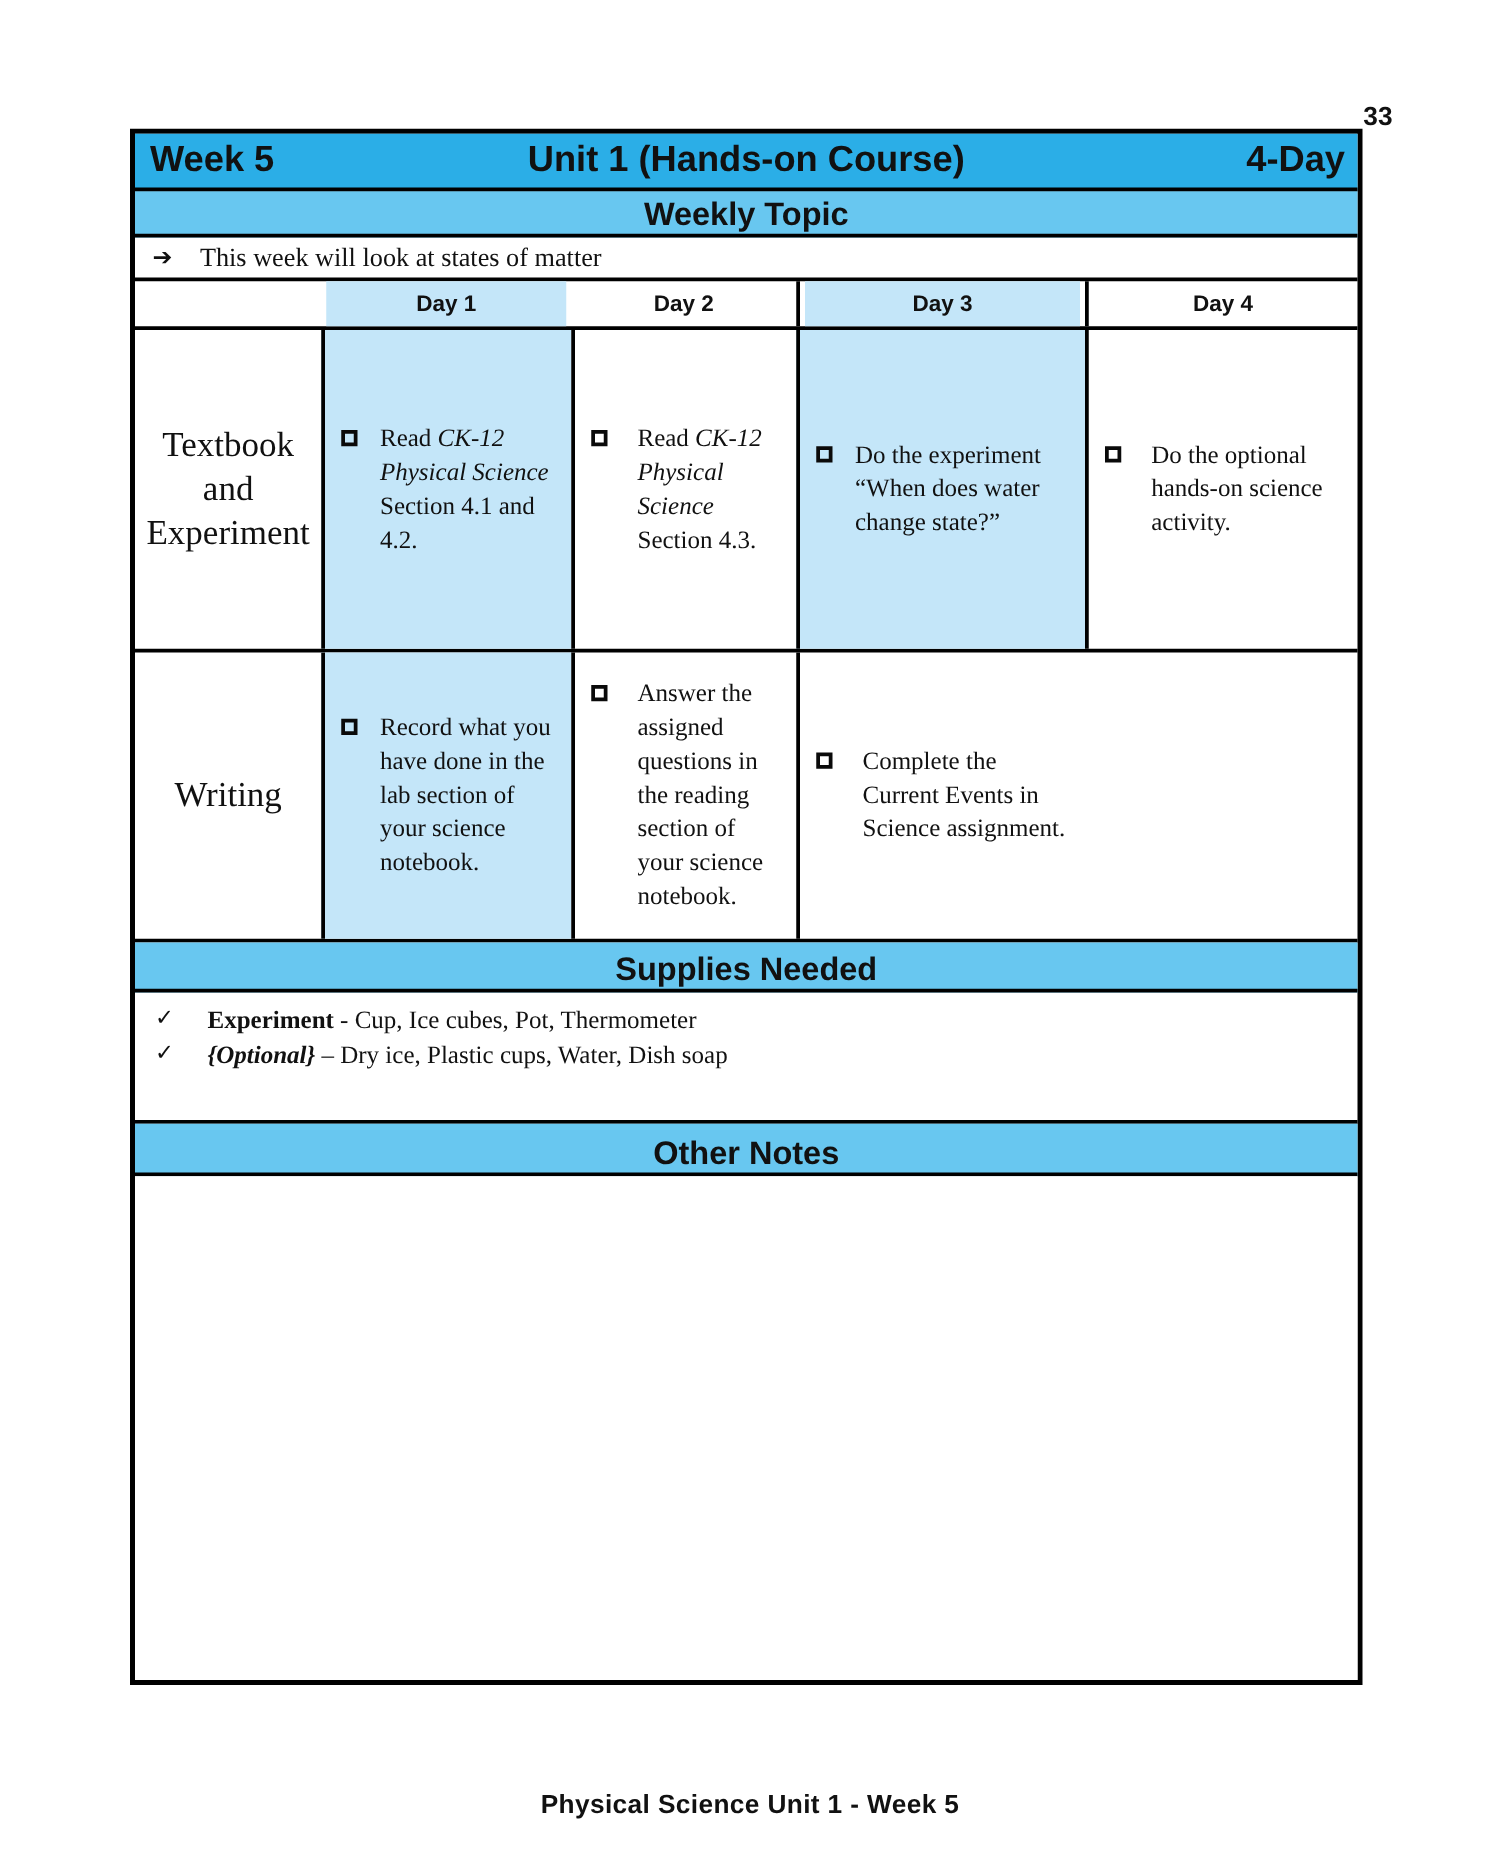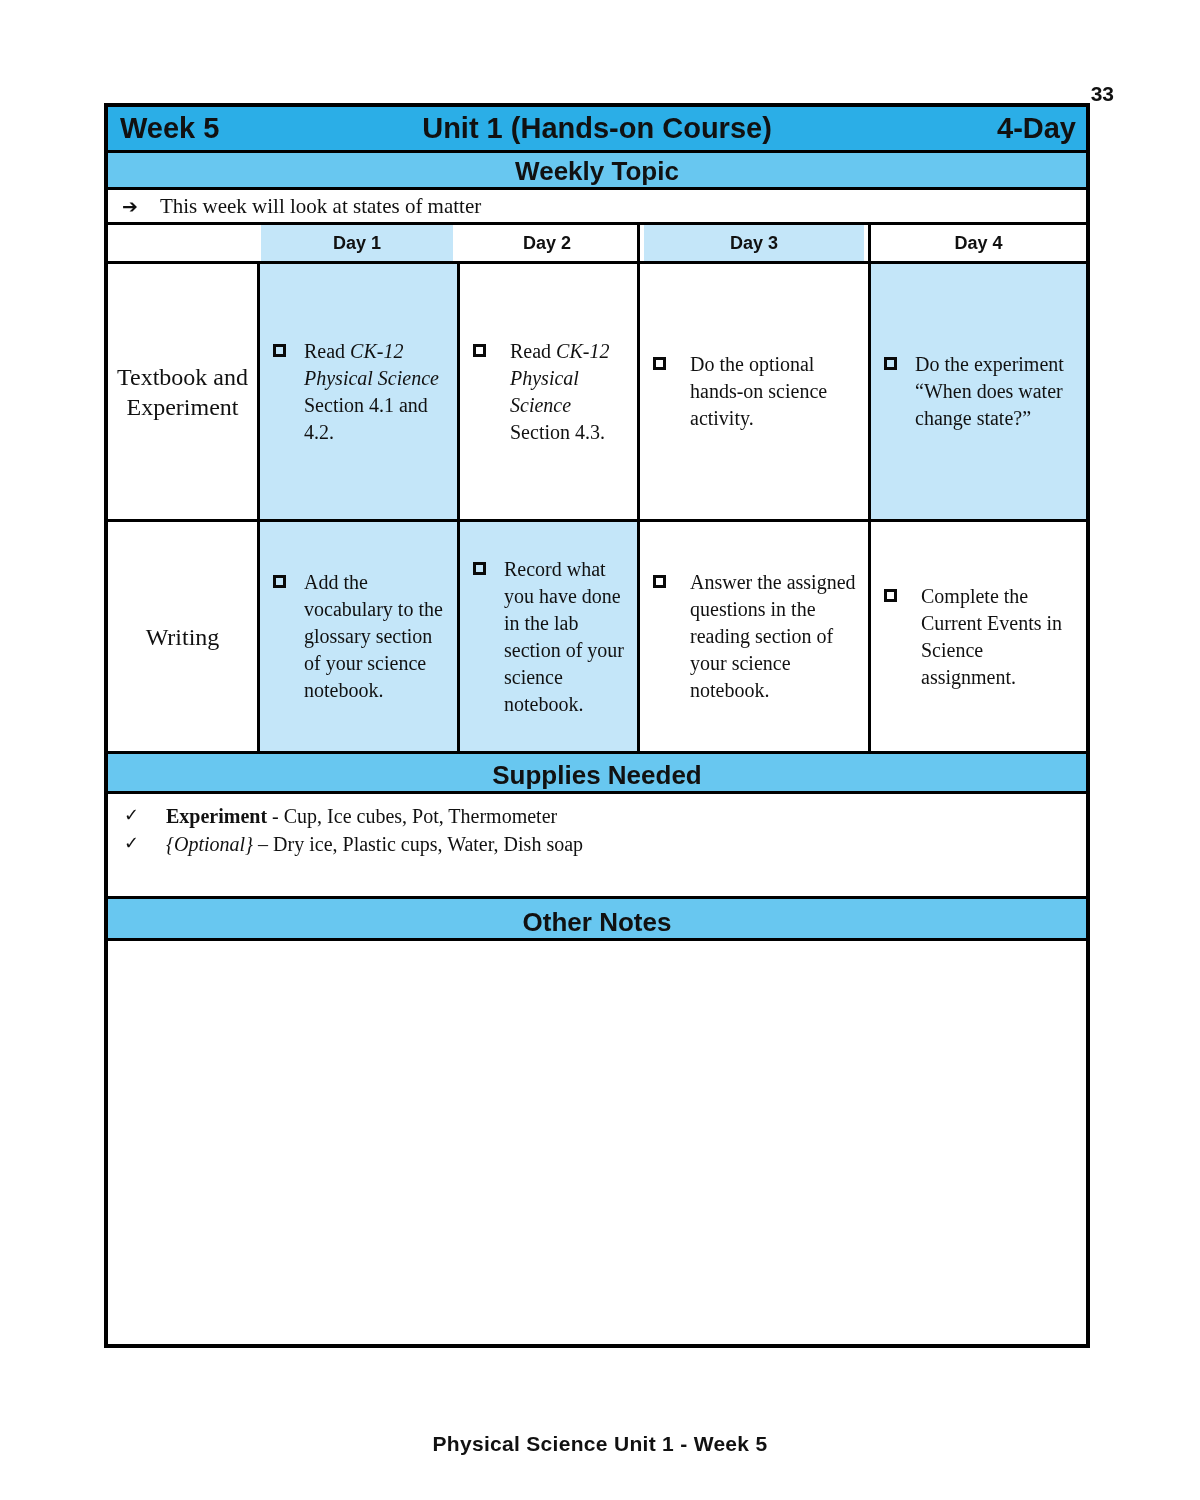--- a/index.html
+++ b/index.html
@@ -44,39 +44,39 @@
   .dh.bl { border-left:3px solid #000; }
   .dh span { position:relative; }
 
   .body-row { border-bottom:3px solid #000; }
   .row-textbook { height:258px; }
   .row-writing  { height:232px; }
   .cell { border-left:3px solid #000; display:flex; flex-direction:column;
     justify-content:center; }
   .cell.first { border-left:none; }
   .cell.shade { background:#C4E6F9; }
-  .label-cell { align-items:center; text-align:center; font-size:24px;
+  .label-cell { align-items:center; text-align:center; font-size:28px;
     line-height:1.25; padding:0 2px; }
 
   .task { display:flex; align-items:flex-start; padding:0 8px 0 13px;
     font-size:20px; line-height:1.35; }
   .checkbox { width:13px; height:13px; border:3px solid #0a0a0a;
     flex:none; margin-top:6px; margin-right:18px; }
   .task .txt em { font-style:italic; }
   .t-day2 .checkbox { margin-right:24px; }
   .t-day4 .checkbox { margin-right:24px; }
 
   
   .supplies-box { height:105px; border-bottom:3px solid #000;
     padding:9px 10px 0 16px; font-size:20px; }
   .supply-item { display:flex; align-items:flex-start; line-height:1.38; }
   .check-icon { font-family:"DejaVu Sans", sans-serif; font-size:18px;
     width:20px; flex:none; margin-right:22px; }
   .supply-item b { font-weight:700; }
-  .supply-item .bi { font-weight:400; font-style:italic;text-align:right; }
+  .supply-item .bi { font-weight:700; font-style:italic;text-align:right; }
 
   
   .notes-box { height:403px; background:#fff; }
 
   .footer { position:absolute; top:1432px; left:0; width:1200px;
     text-align:center; font-family:"Liberation Sans", sans-serif;
     font-weight:700; font-size:21px; letter-spacing:0.3px; }
 </style>
 </head>
 <body>
@@ -125,43 +125,37 @@
         <span class="checkbox"></span>
         <span class="txt"><span>Read </span><em>CK-12 Physical Science</em><span> Section 4.1 and 4.2.</span></span>
       </div>
     </div>
     <div class="cell">
       <div class="task t-day2">
         <span class="checkbox"></span>
         <span class="txt"><span>Read </span><em>CK-12 Physical Science</em><span> Section 4.3.</span></span>
       </div>
     </div>
+    <div class="cell shade">
+      <div class="task t-day3">
+        <span class="checkbox"></span>
+        <span class="txt"><span>Do the experiment “When does water change state?”</span></span>
+      </div>
+    </div>
     <div class="cell">
       <div class="task t-day4">
         <span class="checkbox"></span>
         <span class="txt"><span>Do the optional hands-on science activity.</span></span>
-      </div>
-    </div>
-    <div class="cell shade">
-      <div class="task t-day3">
-        <span class="checkbox"></span>
-        <span class="txt"><span>Do the experiment “When does water change state?”</span></span>
       </div>
     </div>
   </div>
 
   <div class="grid-row body-row row-writing">
     <div class="cell first label-cell">
       <span>Writing</span>
-    </div>
-    <div class="cell shade">
-      <div class="task t-day1">
-        <span class="checkbox"></span>
-        <span class="txt"><span>Add the vocabulary to the glossary section of your science notebook.</span></span>
-      </div>
     </div>
     <div class="cell shade">
       <div class="task t-day3">
         <span class="checkbox"></span>
         <span class="txt"><span>Record what you have done in the lab section of your science notebook.</span></span>
       </div>
     </div>
     <div class="cell">
       <div class="task t-day2">
         <span class="checkbox"></span>

